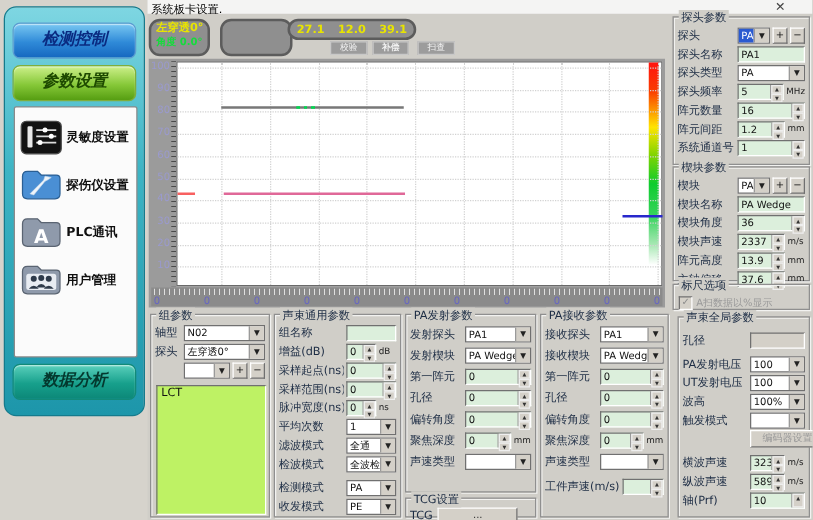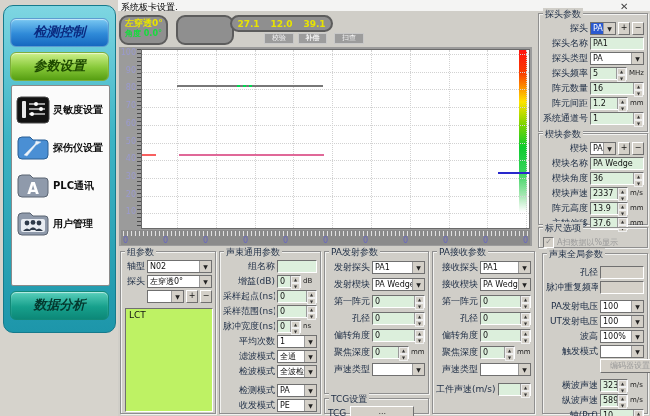--- a/index.html
+++ b/index.html
@@ -50,21 +50,21 @@
   .cline.dashed{height:2px;}
   #colorbar{position:absolute;right:2px;top:0px;width:8px;height:162px;
       background:linear-gradient(180deg,#ff1410 0%,#fa3c00 14%,#ffe400 32%,#7ed400 46%,#0ecc2e 60%,#38d45e 76%,#a8e8b4 90%,rgba(255,255,255,0) 100%);}
   
   .gb{position:absolute;border:1px solid #8f8f8f;box-shadow:inset 1px 1px 0 #f2f2f0, 1px 1px 0 #f2f2f0;box-sizing:border-box;}
   .gb>.legend{position:absolute;top:-6px;left:4px;background:#d0cec8;padding:0 2px;font-size:9px;color:#1c2c44;white-space:nowrap;}
   .rows{position:absolute;left:0;top:6px;right:0;}
   .row{display:flex;align-items:center;height:14px;margin:1px 3px;gap:2px;}
   .row.gap{margin-top:5px;}
   .row.roomy{height:16px;}
-  .lbl{color:#1c2c44;white-space:nowrap;overflow:hidden;flex:none;font-size:9px;text-align:right;}
+  .lbl{color:#1c2c44;white-space:nowrap;overflow:hidden;flex:none;font-size:9px;}
   .row.wide .lbl{width:auto !important;}
   .select{display:flex;flex:1;height:13px;border:1px solid #707070;background:#fff;box-sizing:border-box;cursor:pointer;min-width:0;}
   .select .v{flex:1;font-size:8px;line-height:11px;padding:0 2px;white-space:nowrap;overflow:hidden;}
   .select .a{width:11px;flex:none;background:#d4d0c8;border-left:1px solid #9a9a9a;font-size:6px;line-height:11px;text-align:center;color:#222;}
   .select.selected .v{background:#2a5ad0;color:#fff;}
   .spin{display:flex;flex:1;height:13px;border:1px solid;border-color:#707070 #fff #fff #707070;background:#dcefdc;box-sizing:border-box;min-width:0;}
   .spin .v{flex:1;font-size:8px;line-height:11px;padding:0 2px;white-space:nowrap;overflow:hidden;}
   .spin .ud{width:9px;flex:none;display:flex;flex-direction:column;border-left:1px solid #9a9a9a;cursor:pointer;}
   .spin .ud i{font-style:normal;flex:1;font-size:4px;line-height:5px;text-align:center;color:#333;background:#d4d0c8;border:1px solid #eee;box-sizing:border-box;}
   .inp{flex:1;height:13px;border:1px solid;border-color:#707070 #fff #fff #707070;background:#dcefdc;
@@ -646,24 +646,20 @@
       </div>
     </div>
 </div>
 <div class="gb" id="p-beam-global">
   <span class="legend">声束全局参数</span>
   <div class="rows">
       <div class="row gap">
         <span class="lbl">孔径</span>
         <span class="dis"></span>
       </div>
-      <div class="row">
-        <span class="lbl">脉冲重复频率</span>
-        <span class="dis"></span>
-      </div>
       <div class="row gap">
         <span class="lbl">PA发射电压</span>
         <span class="select">
           <span class="v">100</span>
           <span class="a">▼</span>
         </span>
       </div>
       <div class="row">
         <span class="lbl">UT发射电压</span>
         <span class="select">

